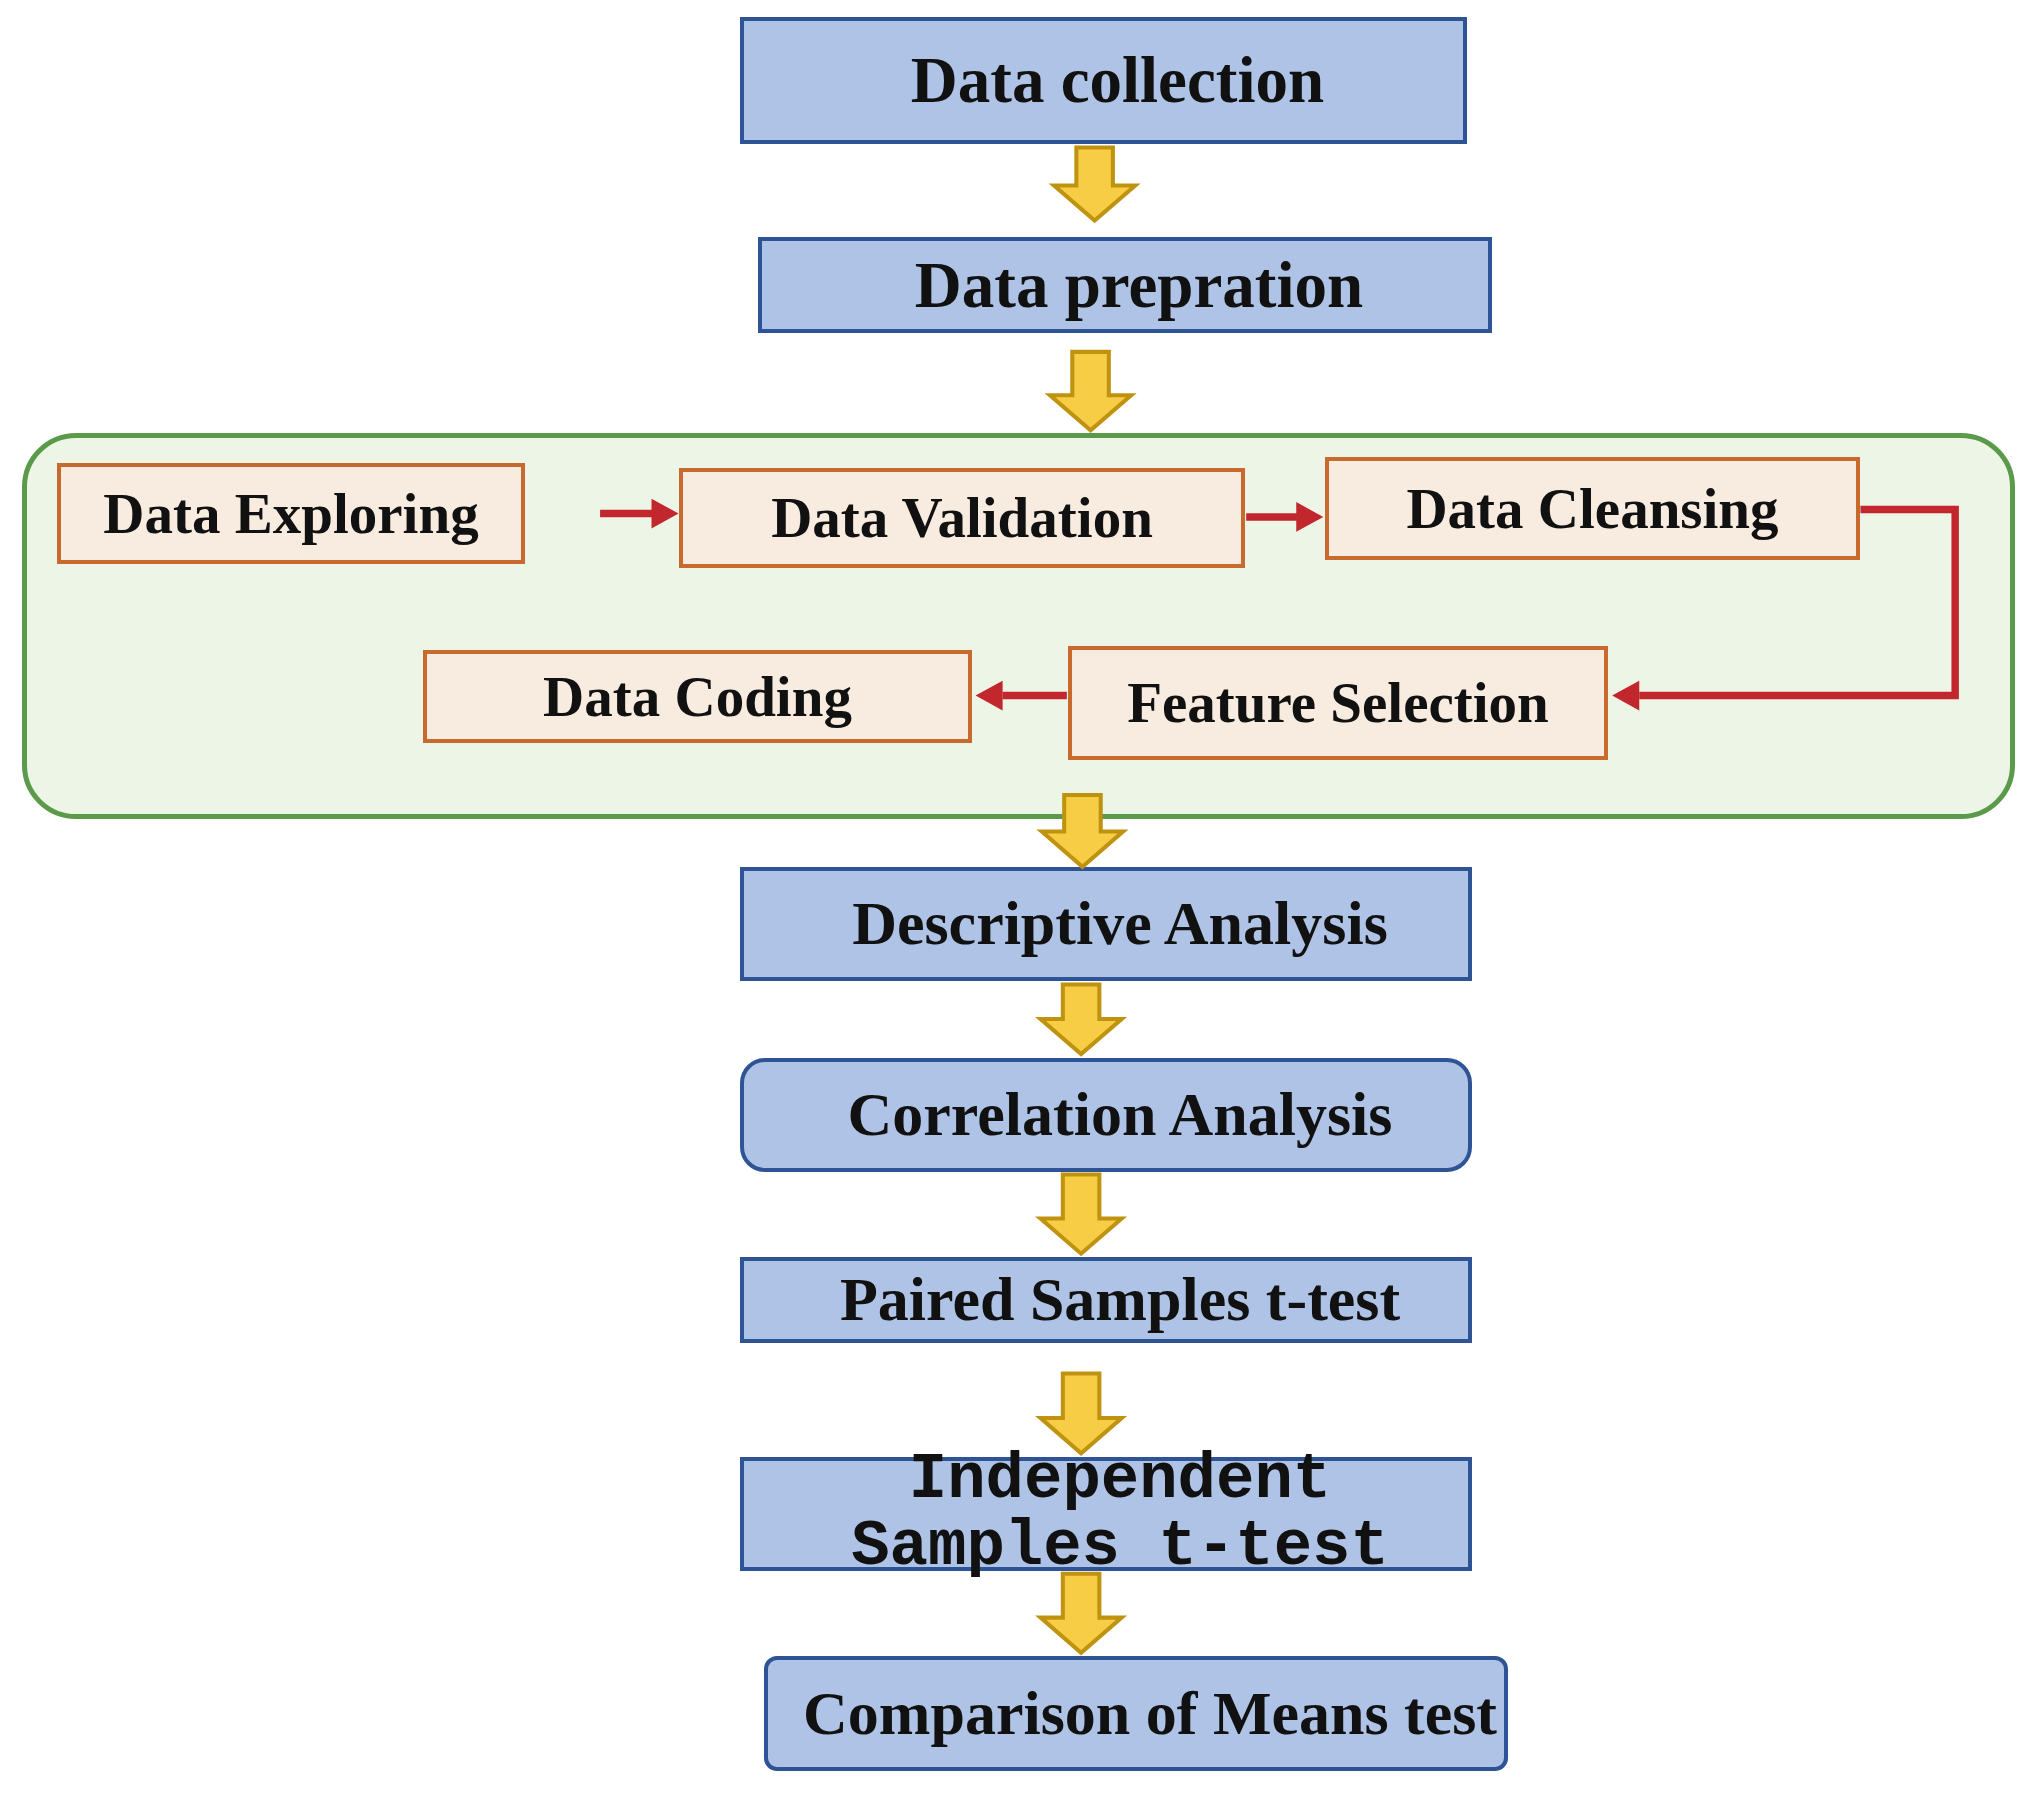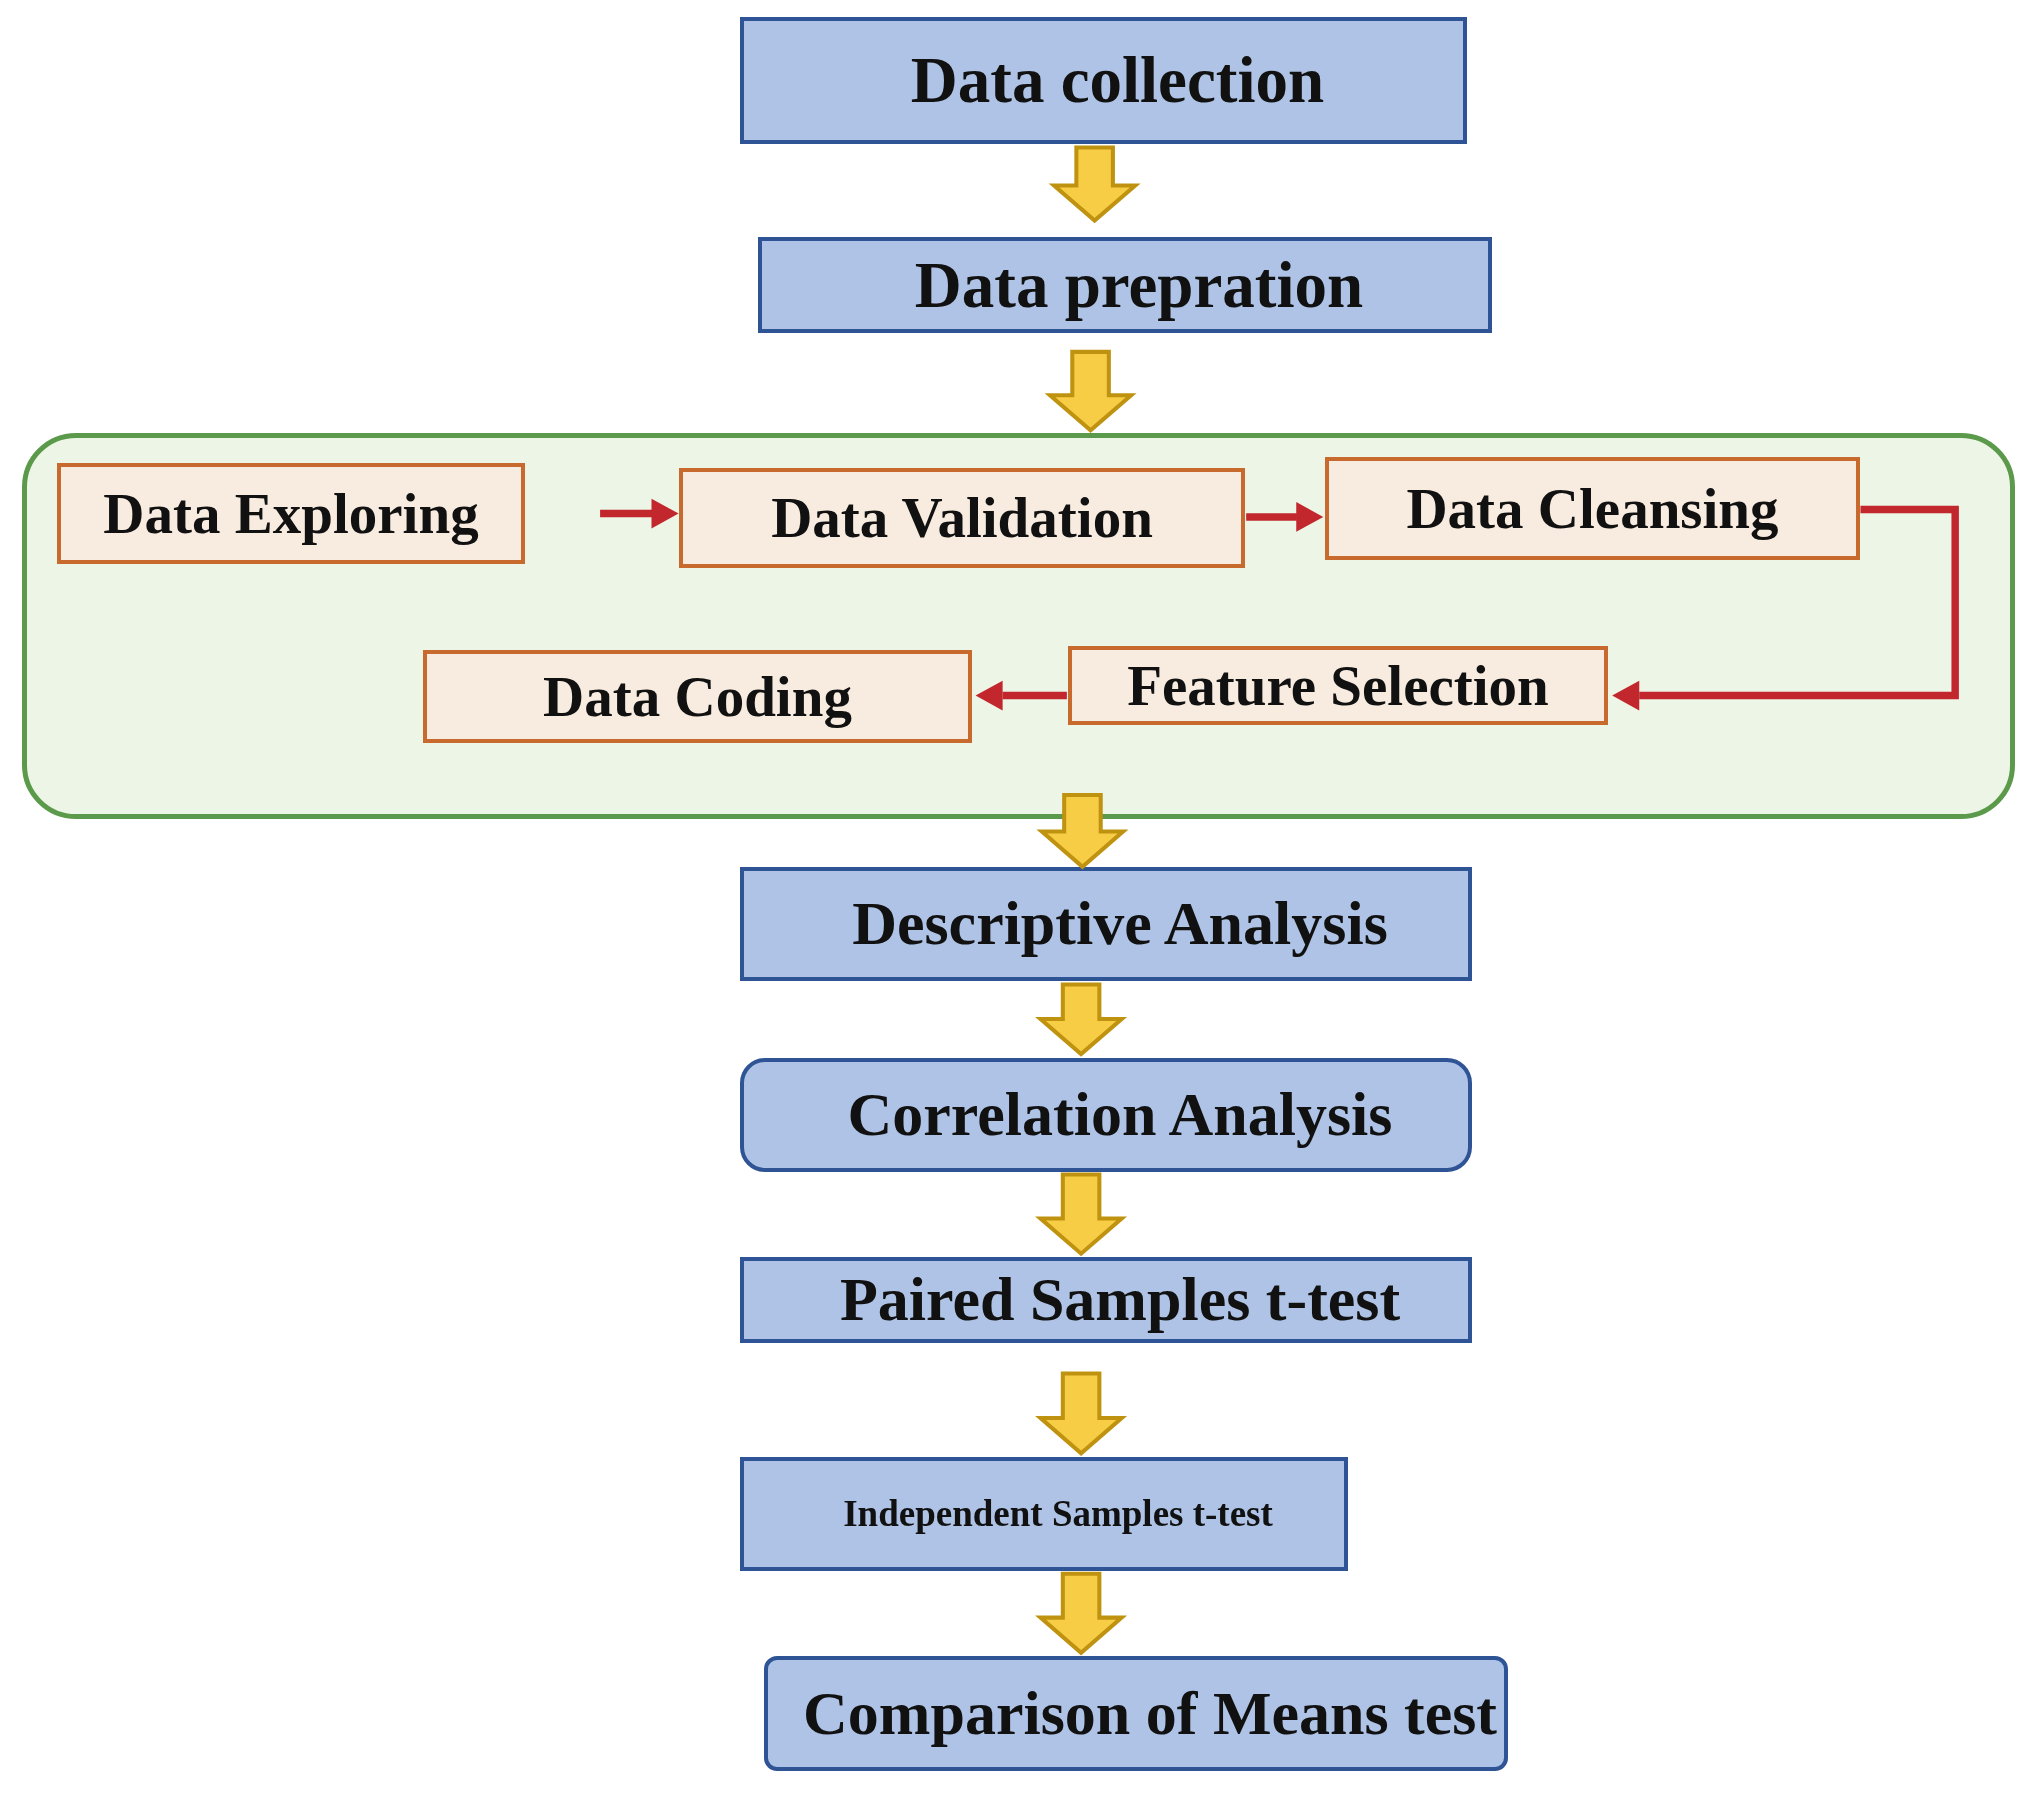--- a/index.html
+++ b/index.html
@@ -79,37 +79,37 @@
   </div>
 
   <div class="node cream" style="left:1325px;top:457px;width:535px;height:103px;font-size:57px;">
     <span>Data Cleansing</span>
   </div>
 
   <div class="node cream" style="left:423px;top:650px;width:549px;height:93px;font-size:57px;">
     <span>Data Coding</span>
   </div>
 
-  <div class="node cream" style="left:1068px;top:646px;width:540px;height:79px;font-size:57px;">
+  <div class="node cream" style="left:1068px;top:646px;width:540px;height:114px;font-size:57px;">
     <span>Feature Selection</span>
   </div>
 
   <div class="node blue" style="left:740px;top:867px;width:732px;height:114px;font-size:62px;">
     <span>Descriptive Analysis</span>
   </div>
 
   <div class="node blue" style="left:740px;top:1058px;width:732px;height:114px;font-size:62px;border-radius:25px;">
     <span>Correlation Analysis</span>
   </div>
 
   <div class="node blue" style="left:740px;top:1257px;width:732px;height:86px;font-size:62px;">
     <span>Paired Samples t-test</span>
   </div>
 
-  <div class="node blue" style="left:740px;top:1457px;width:608px;height:114px;font-size:37px;">
+  <div class="node blue" style="left:740px;top:1457px;width:732px;height:114px;font-size:64px;font-family:Liberation Mono, monospace;">
     <span>Independent Samples t-test</span>
   </div>
 
   <div class="node blue" style="left:764px;top:1656px;width:744px;height:115px;font-size:62px;border-radius:13px;">
     <span>Comparison of Means test</span>
   </div>
 
   <svg class="connector-layer" width="2035" height="1797" viewBox="0 0 3008 2656">
 
     <polygon class="yellow-arrow" points="1591,218 1645,218 1645,274 1678,274 1618,326 1558,274 1591,274"></polygon>

